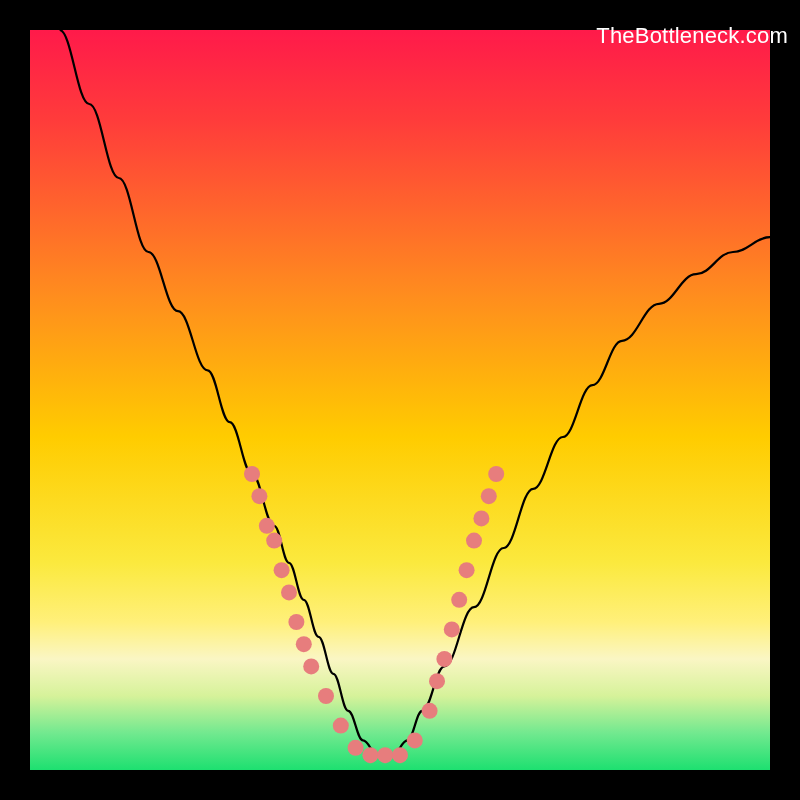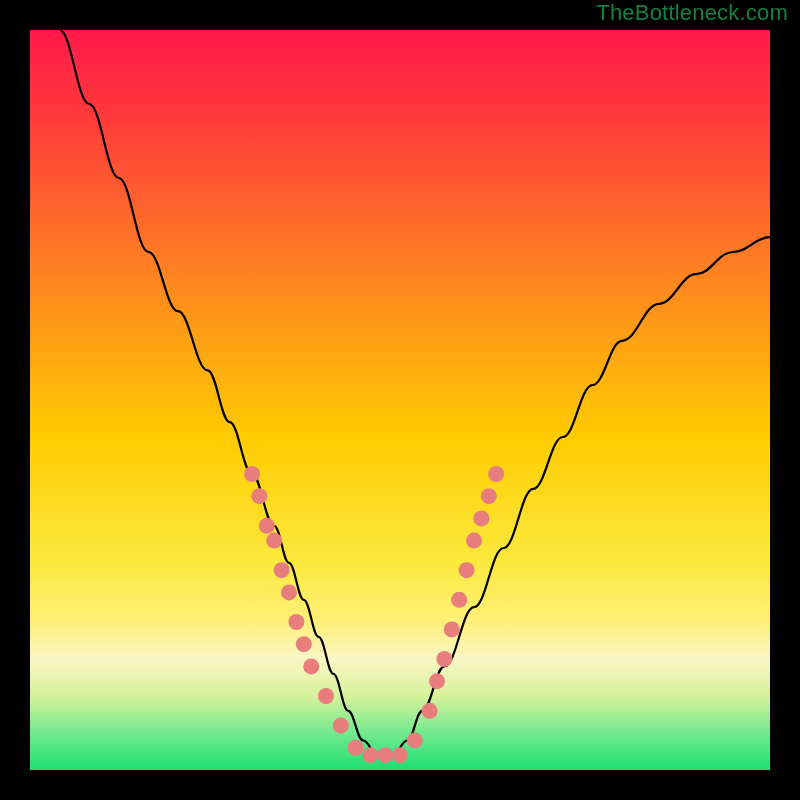--- a/index.html
+++ b/index.html
@@ -25,26 +25,26 @@
   }
   .gradient-bg {
     position: absolute;
     left: 0;
     top: 0;
     width: 100%;
     height: 100%;
   }
   .watermark {
     position: absolute;
-    top: 0;
+    top: 23px;
     right: 12px;
     font-family: Arial, Helvetica, sans-serif;
     font-size: 22px;
     font-weight: 500;
-    color: #15803d;
+    color: #ffffff;
     letter-spacing: 0.2px;
   }
   svg.curve-layer {
     position: absolute;
     left: 0;
     top: 0;
     width: 100%;
     height: 100%;
   }
   .curve {

